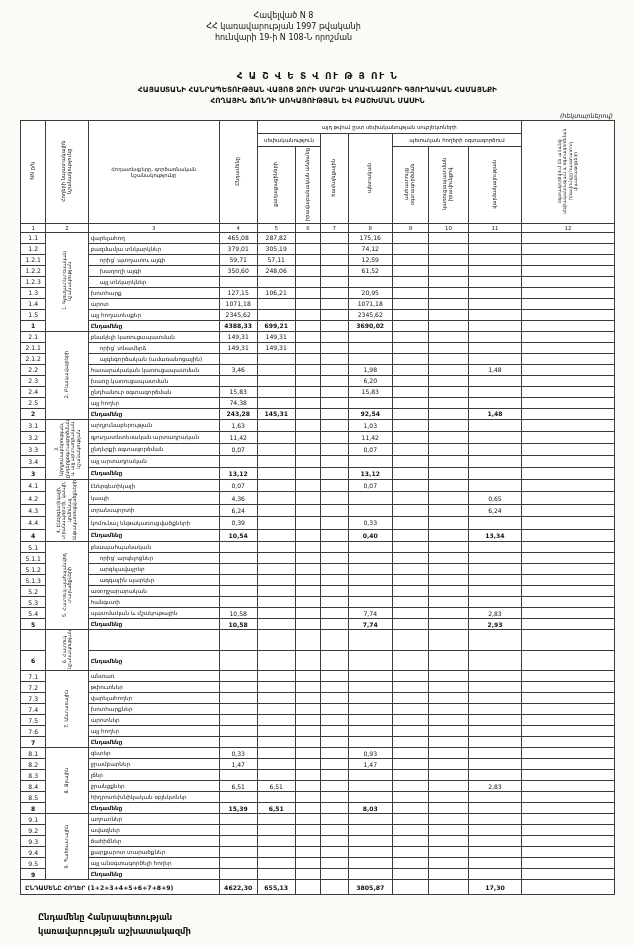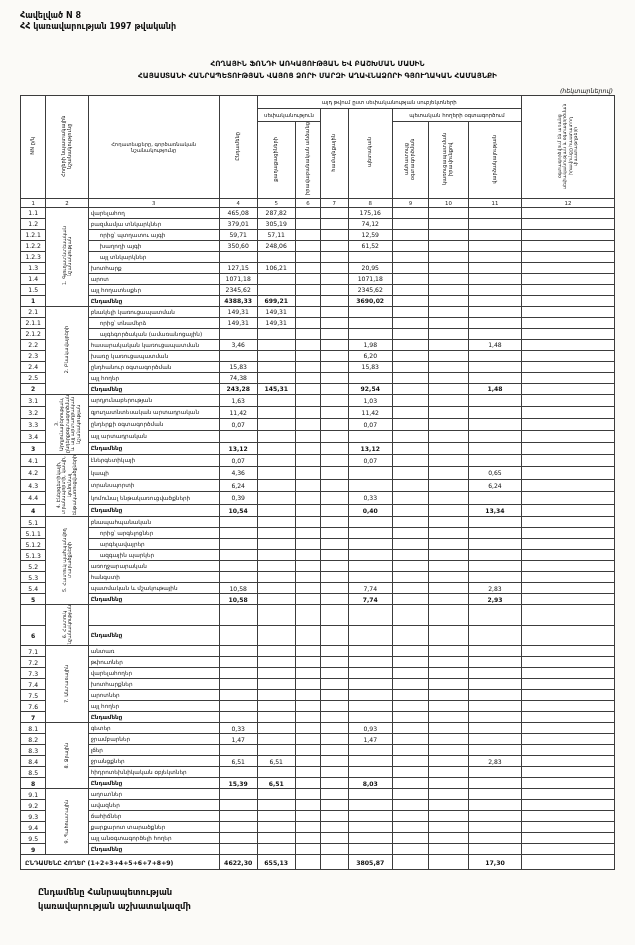--- a/index.html
+++ b/index.html
@@ -1,19 +1,19 @@
 <!DOCTYPE html>
 <html><head>
 <meta charset="utf-8">
 <style>
   *{box-sizing:border-box}
   html,body{margin:0;padding:0}
   body{width:635px;height:945px;background:#f6f5f1;font-family:"DejaVu Sans",sans-serif;color:#121212}
   .page{width:635px;height:945px;background:#fbfaf7;padding:6px 20px 0;position:relative}
-  .appendix{text-align:left;padding-right:68px;font-weight:bold;font-size:8px;line-height:1.4;margin-top:4px}
+  .appendix{text-align:center;padding-right:68px;font-weight:normal;font-size:8px;line-height:1.4;margin-top:4px}
   .title{text-align:center;font-weight:bold;margin-top:26px;line-height:1.55}
   .t1{font-size:9px;letter-spacing:1.5px}
   .t2{font-size:7.3px}
   .t3{font-size:6.8px;margin-top:1px}
   .unit{text-align:right;font-style:italic;font-size:6.3px;margin:6px 2px 1px}
   table{border-collapse:collapse;width:595px;table-layout:fixed;background:#fff}
   th,td{border:1px solid #3c3c3c;padding:0;text-align:center;vertical-align:middle;overflow:hidden}
   th{font-weight:normal;font-size:5.2px;line-height:1.12}
   .grp{height:13px;font-size:5.4px}
   thead tr.hr3 th{height:76px}
@@ -33,25 +33,27 @@
   .fleft{font-weight:bold;font-size:8.4px;line-height:1.6}
 </style>
 </head>
 <body>
 
 <div class="page">
 
   <div class="appendix">
     <div>Հավելված N 8</div>
     <div>ՀՀ կառավարության 1997 թվականի</div>
+    <div>հունվարի 19-ի N 108-Ն որոշման</div>
   </div>
 
   <div class="title">
+    <div class="t1">Հ Ա Շ Վ Ե Տ Վ ՈՒ Թ Յ ՈՒ Ն</div>
+    <div class="t2">ՀԱՅԱՍՏԱՆԻ ՀԱՆՐԱՊԵՏՈՒԹՅԱՆ ՎԱՅՈՑ ՁՈՐԻ ՄԱՐԶԻ ԱՂԱՎՆԱՁՈՐԻ ԳՅՈՒՂԱԿԱՆ ՀԱՄԱՅՆՔԻ</div>
     <div class="t2">ՀՈՂԱՅԻՆ ՖՈՆԴԻ ԱՌԿԱՅՈՒԹՅԱՆ ԵՎ ԲԱՇԽՄԱՆ ՄԱՍԻՆ</div>
-    <div class="t2">ՀԱՅԱՍՏԱՆԻ ՀԱՆՐԱՊԵՏՈՒԹՅԱՆ ՎԱՅՈՑ ՁՈՐԻ ՄԱՐԶԻ ԱՂԱՎՆԱՁՈՐԻ ԳՅՈՒՂԱԿԱՆ ՀԱՄԱՅՆՔԻ</div>
   </div>
 
   <div class="unit">(հեկտարներով)</div>
 
   <table>
     <colgroup>
       <col style="width:24px">
         <col style="width:40px">
         <col style="width:124px">
       <col style="width:36px">

